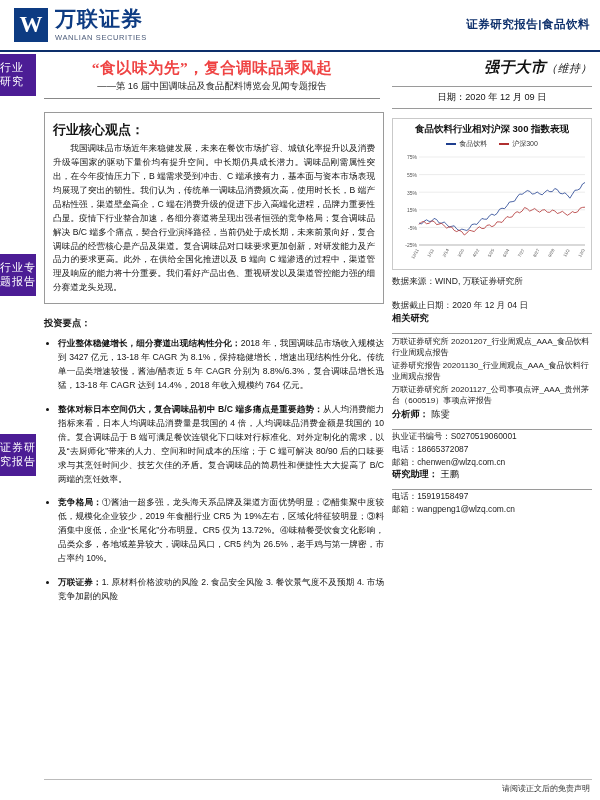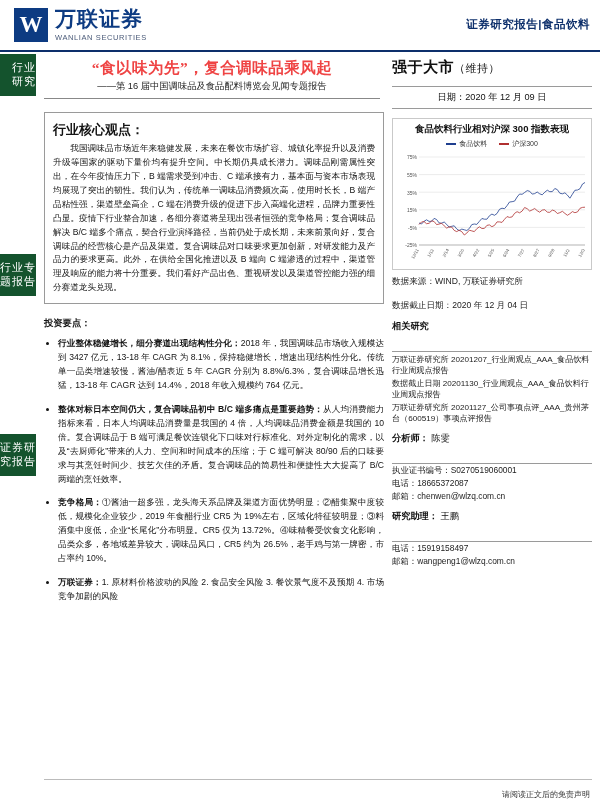--- a/index.html
+++ b/index.html
@@ -60,24 +60,24 @@
     position: absolute;
     left: 0; top: 54px;
     width: 36px;
     height: 725px;
     background: #ffffff;
   }
   .rail-tab {
     position: absolute;
     left: 0;
     width: 36px;
-    background: #14532d;
+    background: #4c1d95;
     color: #ffffff;
     font-size: 11px;
-    text-align: right;
+    text-align: left;
     line-height: 1.25;
     padding: 7px 0;
     letter-spacing: 1px;
   }
   .rail-tab span { display: block; }
   #rail-1 { top: 0px; }
   #rail-2 { top: 200px; }
   #rail-3 { top: 380px; }
 
   
@@ -102,26 +102,27 @@
     padding-bottom: 5px;
   }
 
   
   .rightcol {
     position: absolute;
     right: 8px; top: 58px;
     width: 200px;
   }
   .rating-row {
-    text-align: left;
+    text-align: right;
     font-size: 15px;
     font-weight: bold;
     font-family: "Liberation Serif", serif;
     color: #111;
     letter-spacing: 0.5px;
+    font-style: italic;
   }
   .rating-row .sub { font-size: 11px; font-weight: normal; }
   .date-row {
     margin-top: 9px;
     border-top: 1px solid #9a9a9a;
     border-bottom: 1px solid #9a9a9a;
     padding: 4px 2px;
     font-size: 9.2px;
     color: #111;
     text-align: center;
@@ -138,26 +139,25 @@
     color: #111;
   }
   .chart-area { position: relative; height: 118px; padding: 2px 2px 0 2px; }
   .legend {
     display: flex; justify-content: center; gap: 12px;
     font-size: 7px; color: #333; padding: 1px 0 2px;
   }
   .legend i { display: inline-block; width: 10px; height: 2px; vertical-align: middle; margin-right: 3px; }
 
   .section-head {
-    margin-top: 8px;
     font-size: 9.2px;
     font-weight: bold;
     color: #111;
     border-bottom: 1px solid #9a9a9a;
-    padding-bottom: 18px;
+    padding-bottom: 8px;
   }
   .section-line {
     font-size: 8.6px;
     color: #222;
     margin-top: 12px;
     line-height: 1.45;
   }
   .rel-list { margin-top: 3px; }
   .rel-item {
     font-size: 8.1px;
@@ -185,21 +185,21 @@
   .box-title { font-size: 13px; font-weight: bold; margin-bottom: 2px; }
   .para { text-indent: 2em; margin: 0; }
   .pts-title { font-size: 9.3px; font-weight: bold; margin: 12px 0 5px; }
   ul.pts { margin: 0; padding-left: 14px; }
   ul.pts > li { margin-bottom: 9px; }
   ul.pts > li::marker { font-size: 9px; }
   .pt-lead { font-weight: bold; }
 
   .footer {
     position: absolute;
-    right: 10px; bottom: 0;
+    right: 10px; bottom: 6px;
     font-size: 8px;
     color: #333;
   }
   .footer-line {
     position: absolute;
     left: 44px; right: 8px; bottom: 20px;
     border-top: 1px solid #bbb;
     height: 0;
   }
 </style>
@@ -285,21 +285,21 @@
   </div>
 
   <div class="section-line" style="margin-top:5px">数据来源：WIND, 万联证券研究所</div>
   <div class="section-line">
     <span>数据截止日期：</span><span>2020 年 12 月 04 日</span>
   </div>
 
   <div class="section-head">相关研究</div>
   <div class="rel-list">
     <div class="rel-item">万联证券研究所 20201207_行业周观点_AAA_食品饮料行业周观点报告</div>
-    <div class="rel-item">数据截止日期 20201130_行业周观点_AAA_食品饮料行业周观点报告</div>
+    <div class="rel-item">证券研究报告 20201130_行业周观点_AAA_食品饮料行业周观点报告</div>
     <div class="rel-item">万联证券研究所 20201127_公司事项点评_AAA_贵州茅台（600519）事项点评报告</div>
   </div>
 
   <div class="section-head">
     <span>分析师：</span>
     <span style="font-weight:normal">陈雯</span>
   </div>
   <div class="kv">
     <b>执业证书编号：</b><span>S0270519060001</span>
   </div>

